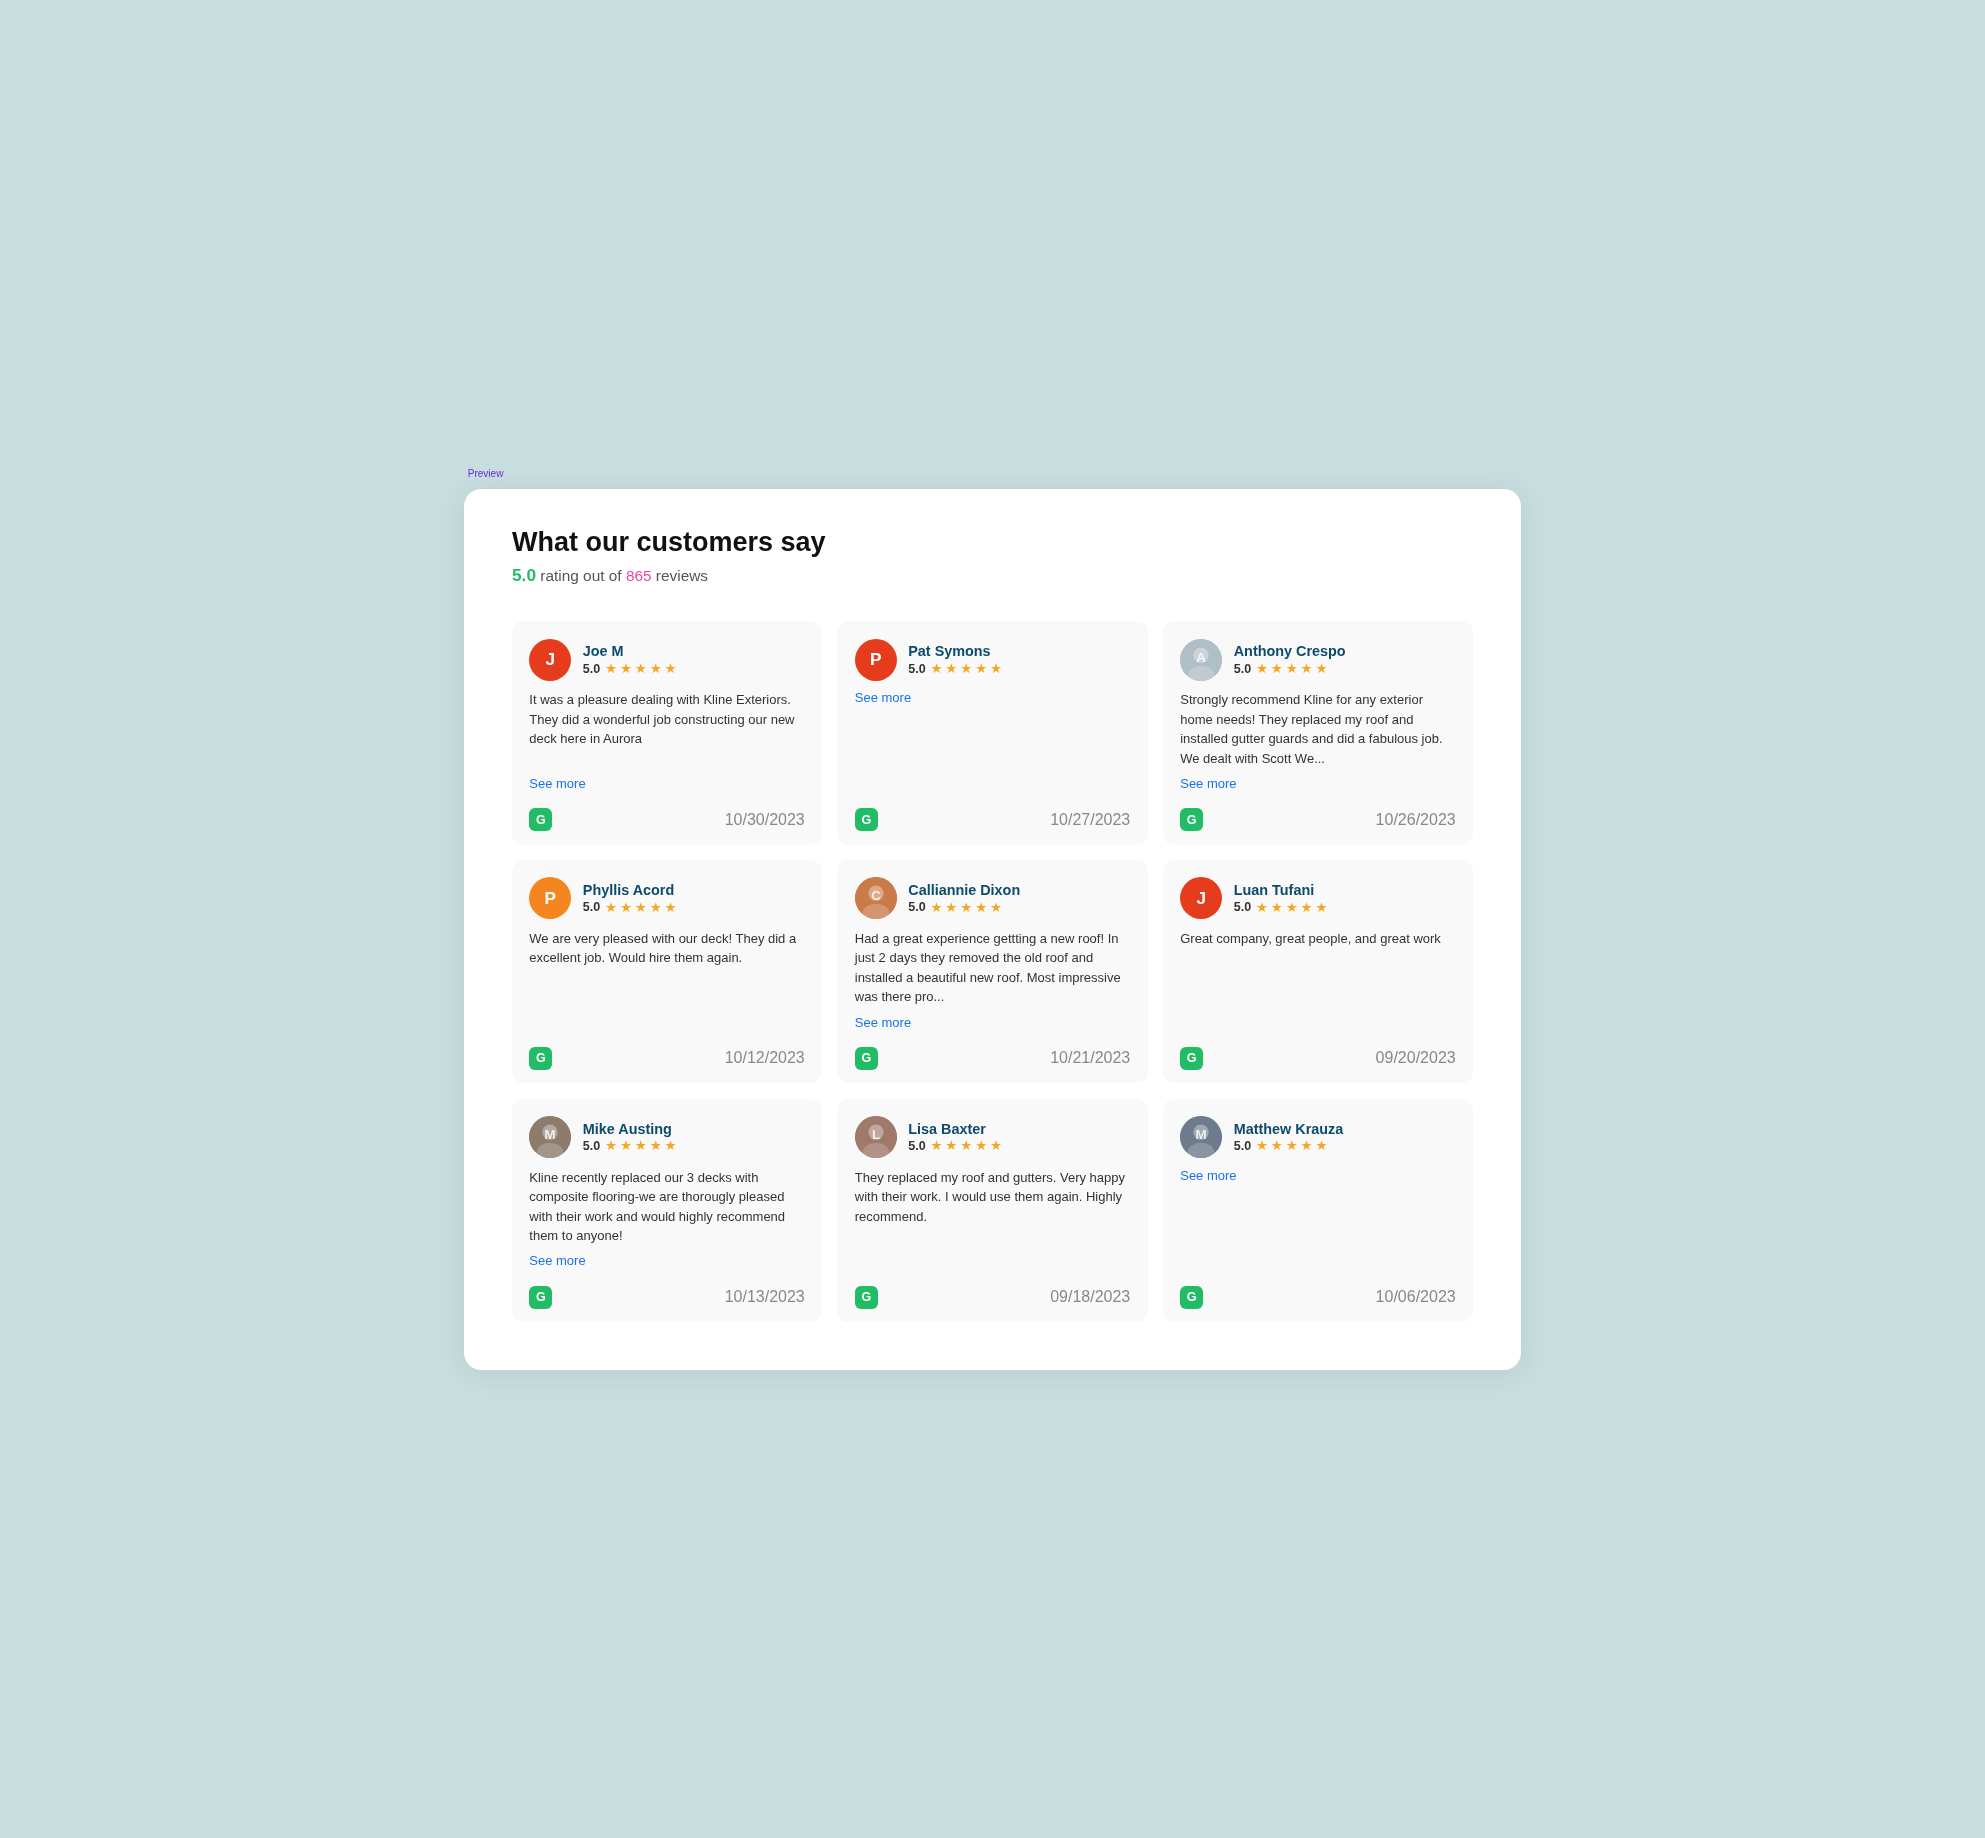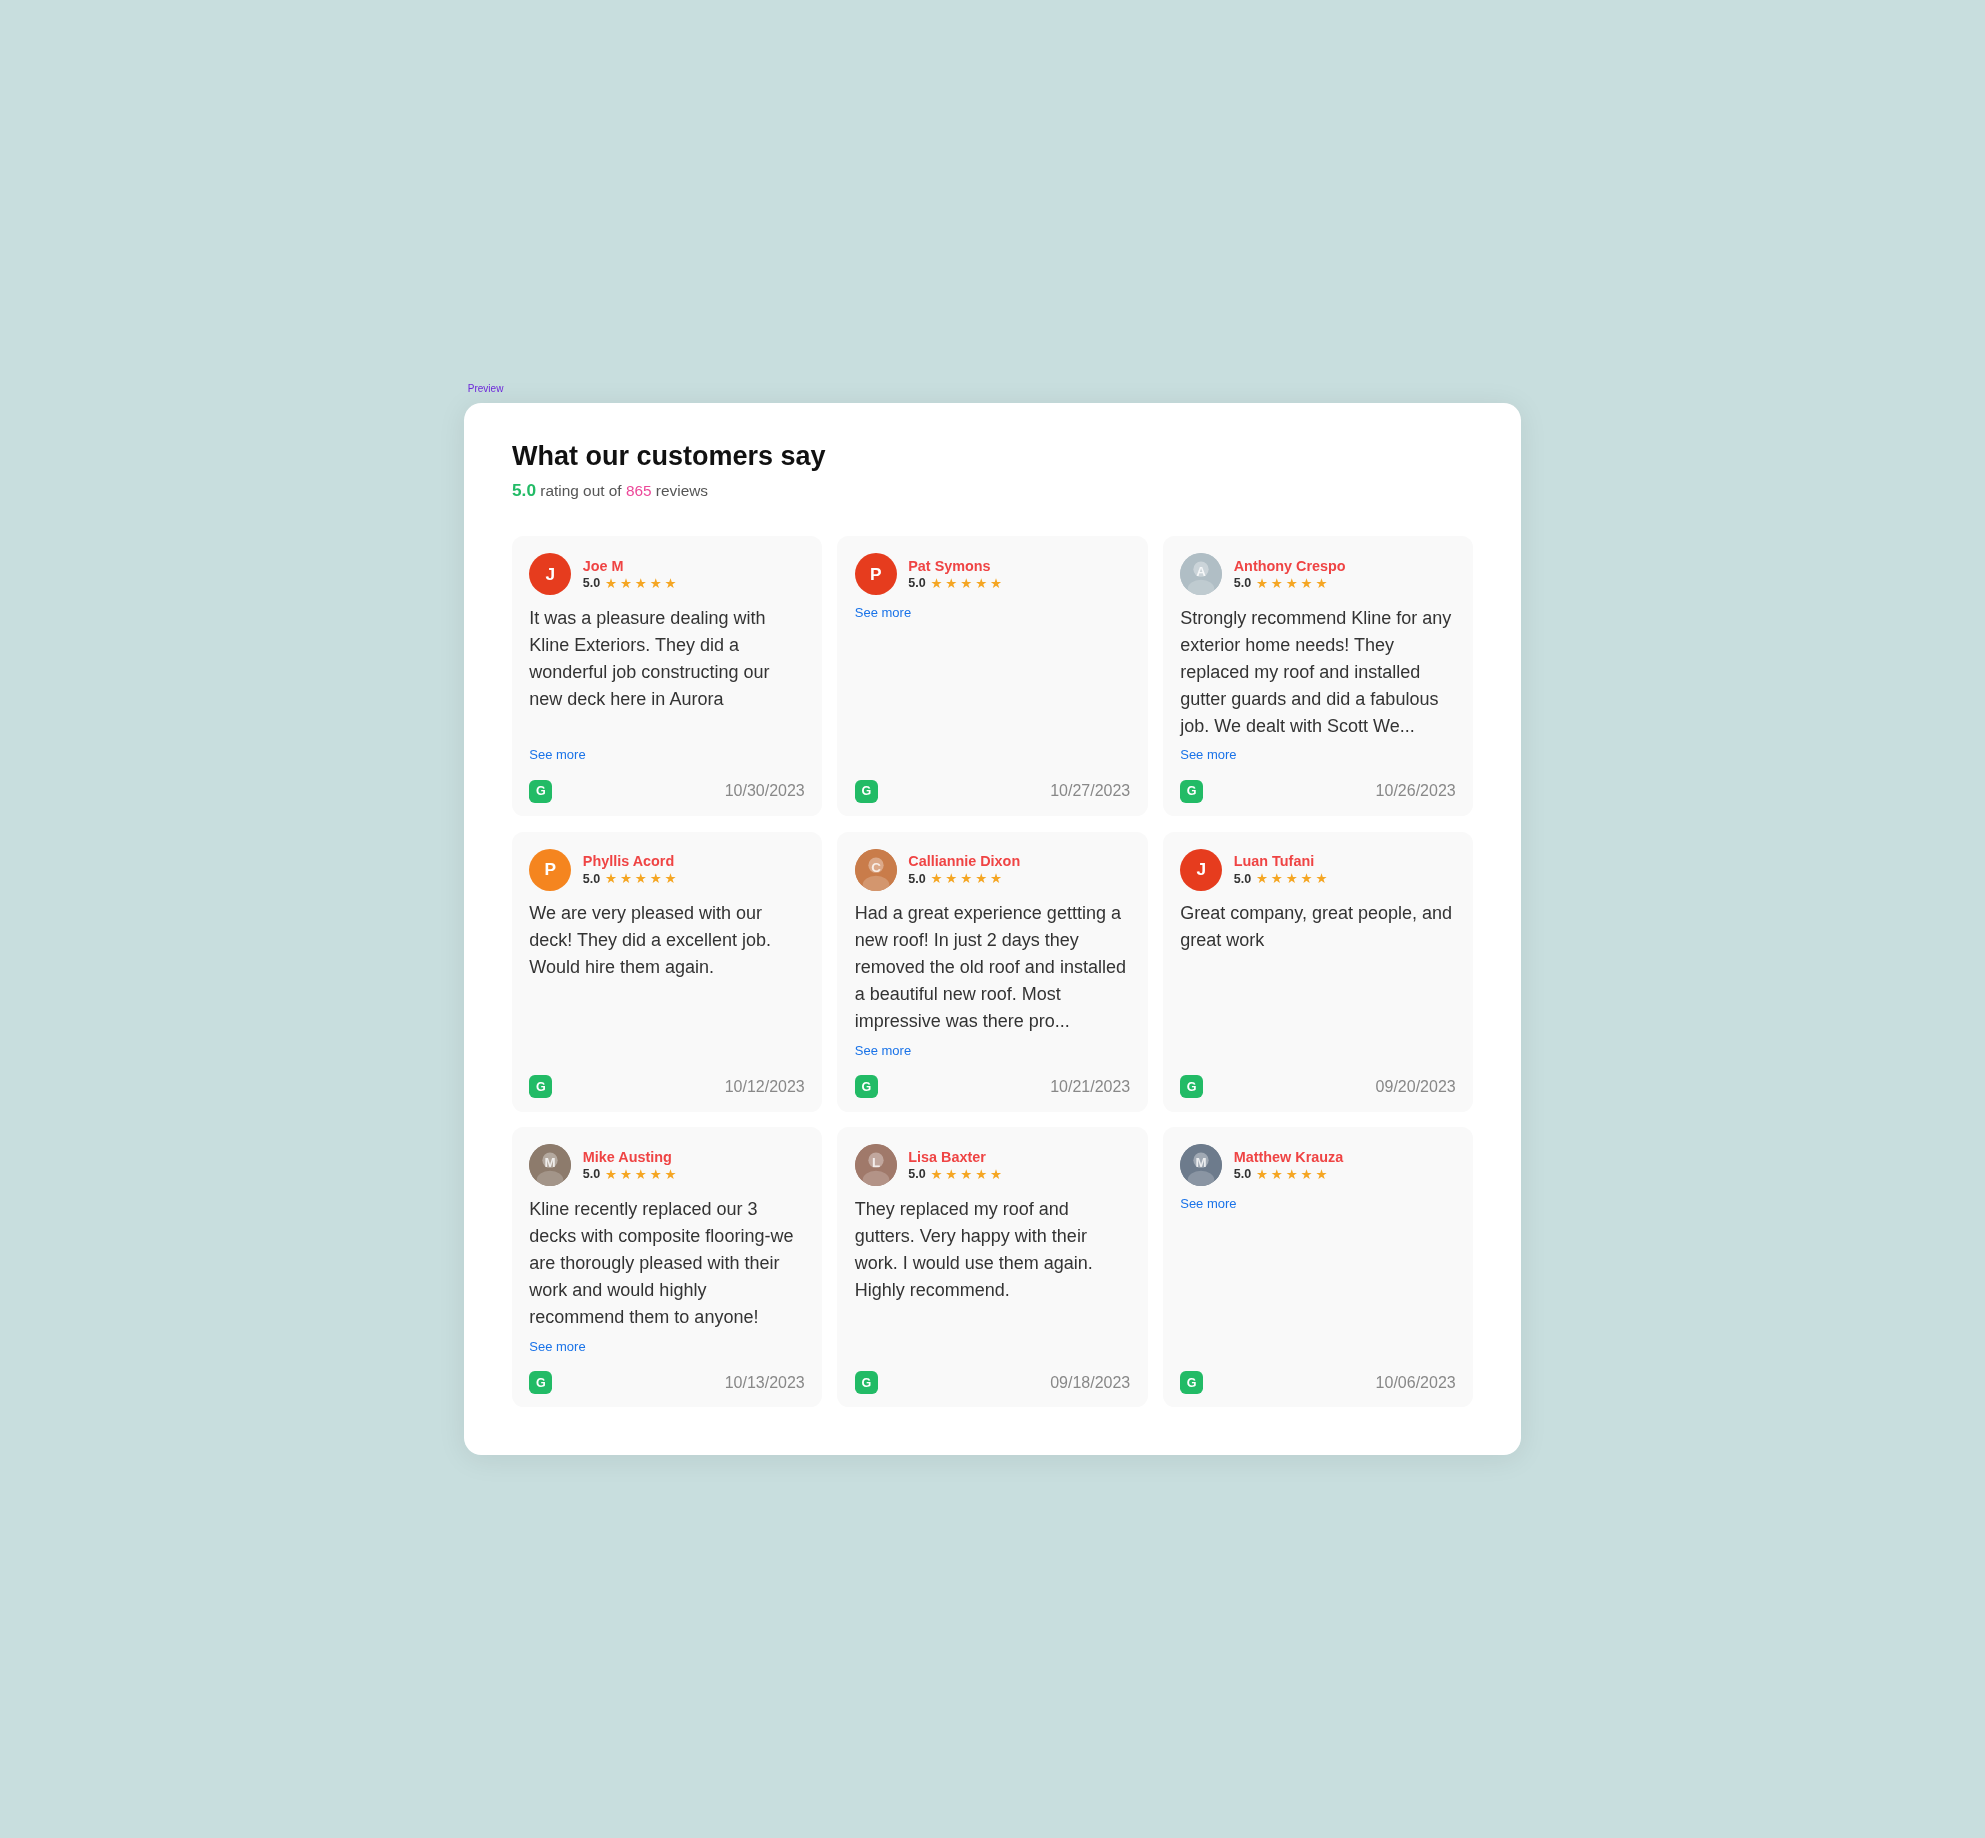--- a/index.html
+++ b/index.html
@@ -85,40 +85,40 @@
       overflow: hidden;
     }
     .reviewer-info {
       display: flex;
       flex-direction: column;
       gap: 1.9px;
     }
     .reviewer-name {
       font-weight: 700;
       font-size: 14.4px;
-      color: #ef4444;
+      color: #0c4a6e;
     }
     .stars {
       display: flex;
       align-items: center;
       gap: 2.9px;
       font-size: 12.5px;
     }
     .stars .score {
       font-size: 12.5px;
       font-weight: 600;
       color: #333;
       margin-right: 1.9px;
     }
     .star {
       color: #f5a623;
       font-size: 13.4px;
     }
     .review-text {
-      font-size: 18px;
+      font-size: 13px;
       color: #333;
       line-height: 1.5;
       flex-grow: 1;
       margin-bottom: 7.7px;
     }
     .see-more {
       color: #1a73e8;
       font-size: 13px;
       font-weight: 500;
       cursor: pointer;

